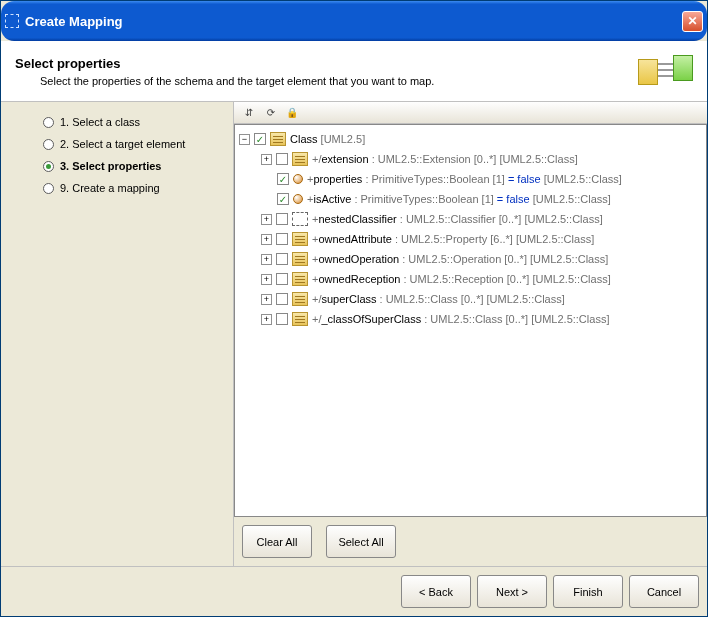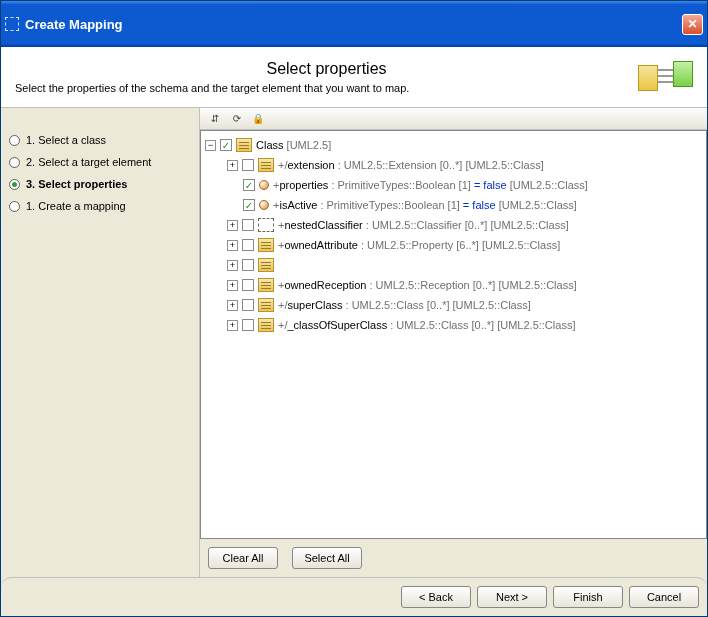--- a/index.html
+++ b/index.html
@@ -1,31 +1,31 @@
 <!DOCTYPE html>
 <html><head>
 <meta charset="utf-8">
 <style>
 * { box-sizing: border-box; margin: 0; padding: 0; }
 body { font-family: Tahoma, Arial, sans-serif; font-size: 11px; background: #ece9d8; }
 .window { width: 708px; height: 617px; border: 1px solid #003c74; background: #ece9d8; display: flex; flex-direction: column; }
-.titlebar { height: 46px; background: linear-gradient(to bottom, #3a8af1 0%, #0d5ad0 8%, #0d5ad0 92%, #023ca0 100%); display: flex; align-items: center; padding: 0 4px; color: #fff; font-weight: bold; font-size: 13px; }
+.titlebar { height: 40px; background: linear-gradient(to bottom, #3a8af1 0%, #0d5ad0 8%, #0d5ad0 92%, #023ca0 100%); display: flex; align-items: center; padding: 0 4px; color: #fff; font-weight: bold; font-size: 13px; border-radius: 13px; }
 .titlebar .icon-sq { width: 14px; height: 14px; border: 1px dashed #cfe3ff; margin-right: 6px; display: inline-block; }
 .titlebar .title { flex: 1; }
 .closebtn { width: 21px; height: 21px; background: linear-gradient(to bottom, #f8a898, #d64f2c); border: 1px solid #fff; border-radius: 3px; display: flex; align-items: center; justify-content: center; color: #fff; font-weight: bold; font-size: 12px; cursor: pointer; }
 .header { background: #fff; padding: 10px 14px; border-bottom: 1px solid #c0c0c0; display: flex; align-items: center; }
 .header .txt { flex: 1; }
-.header h1 { font-size: 16px; font-weight: normal; margin-bottom: 4px; text-align: center; }
-.header p { font-size: 11px; color: #000; }
+.header h1 { font-size: 13px; font-weight: bold; margin-bottom: 4px; }
+.header p { font-size: 11px; color: #000; margin-left: 25px; }
 .header .himg { width: 55px; height: 40px; position: relative; }
 .himg .box1 { position: absolute; width: 20px; height: 26px; left: 0; top: 8px; background: linear-gradient(#f7e49a,#e9c646); border: 1px solid #b79a1a; }
 .himg .box2 { position: absolute; width: 20px; height: 26px; right: 0; top: 4px; background: linear-gradient(#c4f0a4,#7bd148); border: 1px solid #4a9a1f; }
 .himg .line { position: absolute; width: 18px; height: 2px; background: #999; left: 20px; }
 .body { flex: 1; display: flex; overflow: hidden; }
-.steps { width: 198px; padding: 26px 8px; }
+.steps { width: 198px; padding: 14px 8px; margin-left: 34px; }
 .step { display: flex; align-items: center; margin-bottom: 10px; cursor: pointer; }
 .step .radio { width: 11px; height: 11px; border: 1px solid #5d5d5d; border-radius: 50%; margin-right: 6px; background: #fff; display: flex; align-items: center; justify-content: center; }
 .step.active .radio::after { content: ''; width: 5px; height: 5px; background: #3a9a3a; border-radius: 50%; }
 .step.active { font-weight: bold; align-items: center; }
 .rpanel { flex: 1; display: flex; flex-direction: column; border-left: 1px solid #c0c0c0; }
 .toolbar { height: 22px; background: linear-gradient(#fefefe,#e8e4d8); border-bottom: 1px solid #c0c0c0; display: flex; align-items: center; padding-left: 4px; }
 .tbtn { width: 22px; height: 18px; display: flex; align-items: center; justify-content: center; font-size: 10px; color: #444; cursor: pointer; border-radius: 2px; }
 .tree { flex: 1; background: #fff; border: 1px solid #888; margin: 0; overflow: auto; padding: 4px 2px; }
 .tnode { display: flex; align-items: center; height: 20px; white-space: nowrap; }
 .toggle { width: 11px; height: 11px; border: 1px solid #919191; background: #fff; font-size: 9px; line-height: 9px; text-align: center; margin-right: 4px; cursor: pointer; color: #000; }
@@ -34,22 +34,22 @@
 .chk.checked::after { content: '✓'; }
 .ico { width: 16px; height: 14px; margin-right: 4px; display: inline-flex; align-items: center; justify-content: center; }
 .ico.class { background: linear-gradient(#f8e7a8,#e8c45a); border: 1px solid #b89430; }
 .ico.class::before { content: ''; position: relative; width: 10px; height: 1px; background: #a07820; box-shadow: 0 -3px 0 #a07820, 0 3px 0 #a07820; }
 .ico.prop { width: 10px; height: 10px; border-radius: 50%; background: radial-gradient(circle at 30% 30%, #fff, #d98a2a); border: 1px solid #a9680e; }
 .ico.dashed { border: 1px dashed #666; background: transparent; }
 .lbl { font-size: 11px; }
 .lbl .gray { color: #707070; }
 .lbl .blue { color: #0030c0; }
 .btnrow { padding: 8px; display: flex; gap: 14px; }
-.btn { min-width: 70px; height: 22px; border: 1px solid #888; background: linear-gradient(#fefefe,#e8e4d8); border-radius: 3px; font-size: 11px; padding: 0 10px; cursor: pointer; }
-.footer { border-top: 1px solid #c0c0c0; padding: 8px; display: flex; justify-content: flex-end; gap: 6px; border-radius: 10px; }
+.btn { min-width: 70px; height: 33px; border: 1px solid #888; background: linear-gradient(#fefefe,#e8e4d8); border-radius: 3px; font-size: 11px; padding: 0 10px; cursor: pointer; }
+.footer { border-top: 1px solid #c0c0c0; padding: 8px; display: flex; justify-content: flex-end; gap: 6px; }
 .l0 { padding-left: 2px; }
 .l1 { padding-left: 24px; }
 </style>
 </head>
 <body>
 
 <div class="window">
   <div class="titlebar">
     <span class="icon-sq"></span>
     <span class="title">Create Mapping</span>
@@ -81,21 +81,21 @@
       <div class="step">
         <span class="radio"></span>
         <span>2. Select a target element</span>
       </div>
       <div class="step active">
         <span class="radio"></span>
         <span>3. Select properties</span>
       </div>
       <div class="step">
         <span class="radio"></span>
-        <span>1. Create a mapping</span>
+        <span>9. Create a mapping</span>
       </div>
     </div>
 
     <div class="rpanel">
       <div class="toolbar">
         <div class="tbtn">
             <span>⇵</span>
           </div>
         <div class="tbtn">
             <span>⟳</span>
@@ -140,20 +140,21 @@
             <div class="tnode l1">
               <span class="toggle">+</span>
               <span class="chk"></span>
               <span class="ico class"></span>
               <span class="lbl"><span class="gray">+</span><span>ownedAttribute </span><span class="gray">: UML2.5::Property [6..*] </span><span class="gray">[UML2.5::Class]</span></span>
             </div>
             <div class="tnode l1">
               <span class="toggle">+</span>
               <span class="chk"></span>
               <span class="ico class"></span>
+              <span class="lbl"><span class="gray">+</span><span>ownedOperation </span><span class="gray">: UML2.5::Operation [0..*] </span><span class="gray">[UML2.5::Class]</span></span>
             </div>
             <div class="tnode l1">
               <span class="toggle">+</span>
               <span class="chk"></span>
               <span class="ico class"></span>
               <span class="lbl"><span class="gray">+</span><span>ownedReception </span><span class="gray">: UML2.5::Reception [0..*] </span><span class="gray">[UML2.5::Class]</span></span>
             </div>
             <div class="tnode l1">
               <span class="toggle">+</span>
               <span class="chk"></span>

